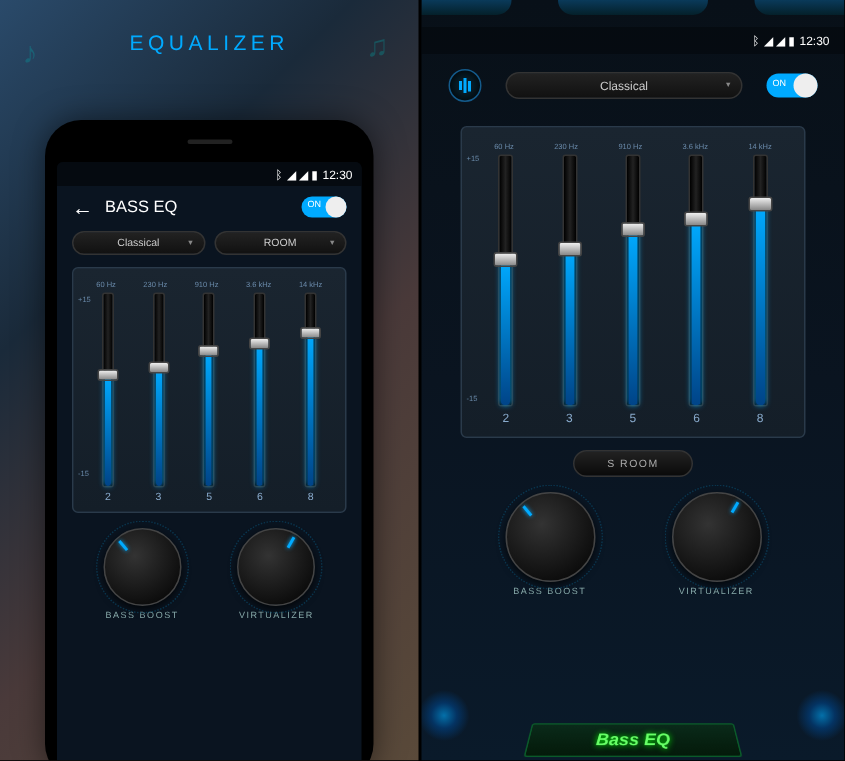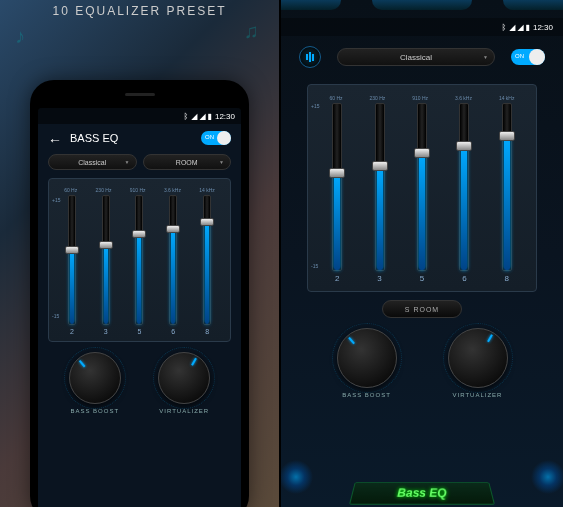--- a/index.html
+++ b/index.html
@@ -91,21 +91,21 @@
   .bottom-lamp.l { left: -5px; }
   .bottom-lamp.r { right: -5px; }
   .bottom-banner { position: absolute; bottom: 2px; left: 50%; transform: translateX(-50%); width: 140px; height: 24px; background: linear-gradient(#0a2a1a,#041a0a); border: 1px solid #0a5a2a; border-radius: 2px; transform: translateX(-50%) perspective(100px) rotateX(20deg); display: flex; align-items: center; justify-content: center; color: #6f6; font-style: italic; font-weight: bold; font-size: 12px; text-shadow: 0 0 4px #0f0; }
 </style>
 </head>
 <body>
 
 <div class="panel left">
   <span class="music-note note1">♪</span>
   <span class="music-note note2">♫</span>
-  <div class="left-sub">10 EQUALIZER PRESET</div>
+  <div class="left-title">EQUALIZER</div>
 
   <div class="phone">
     <div class="speaker"></div>
     <div class="phone-inner">
       <div class="statusbar">
         <span>ᛒ</span>
         <span class="sig">◢</span>
         <span class="sig">◢</span>
         <span>▮</span>
         <span>12:30</span>

